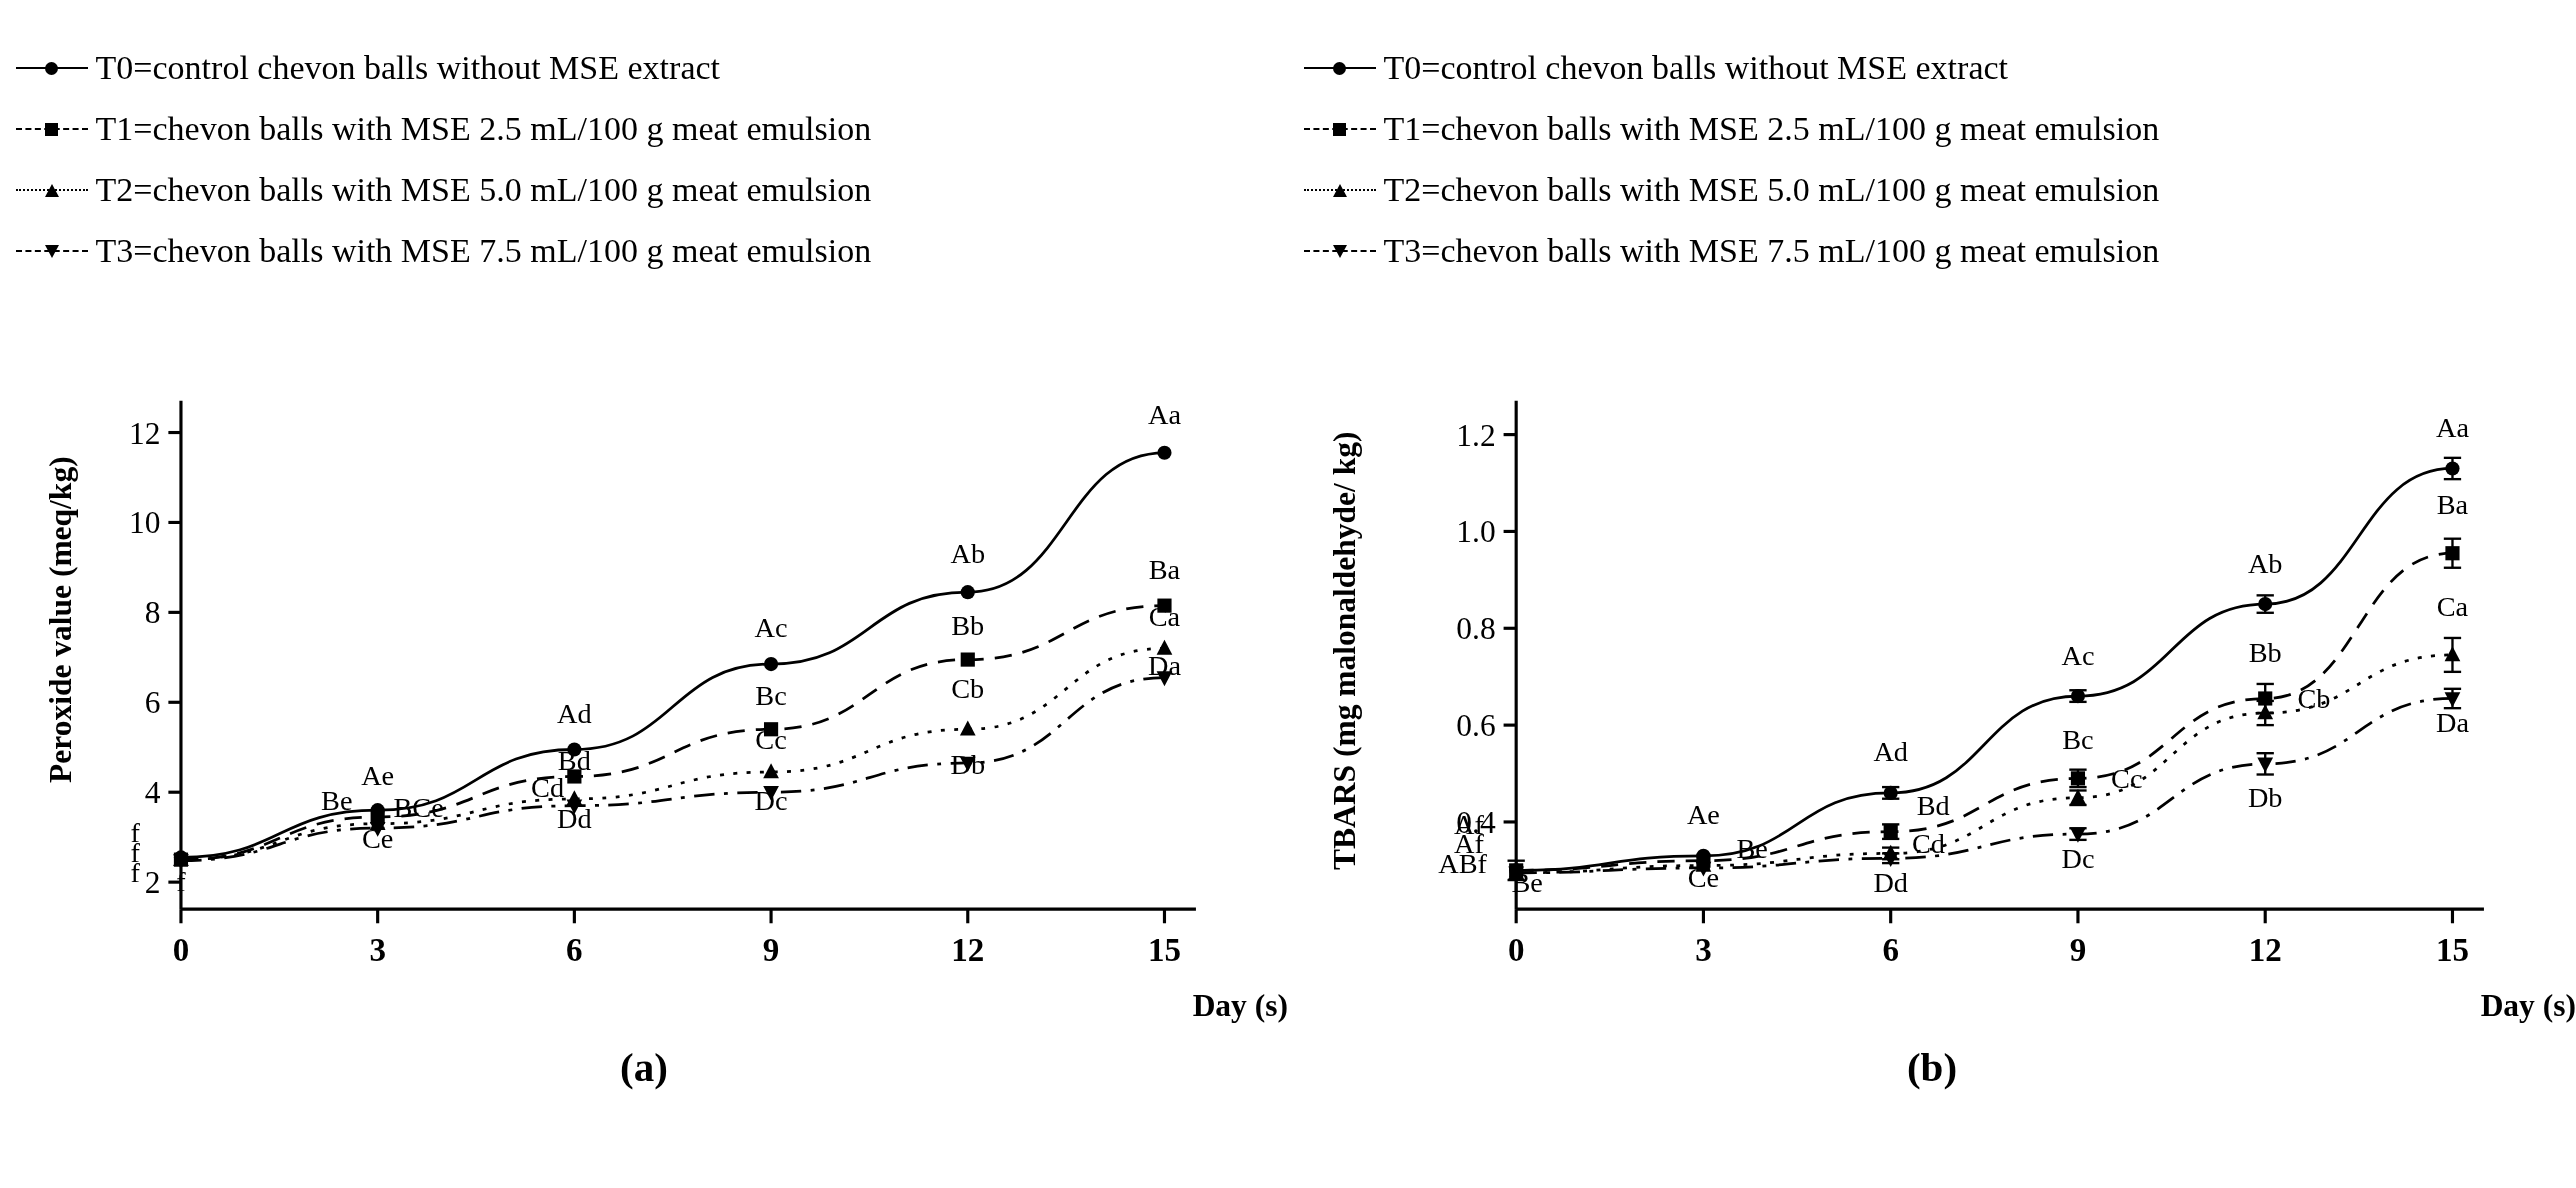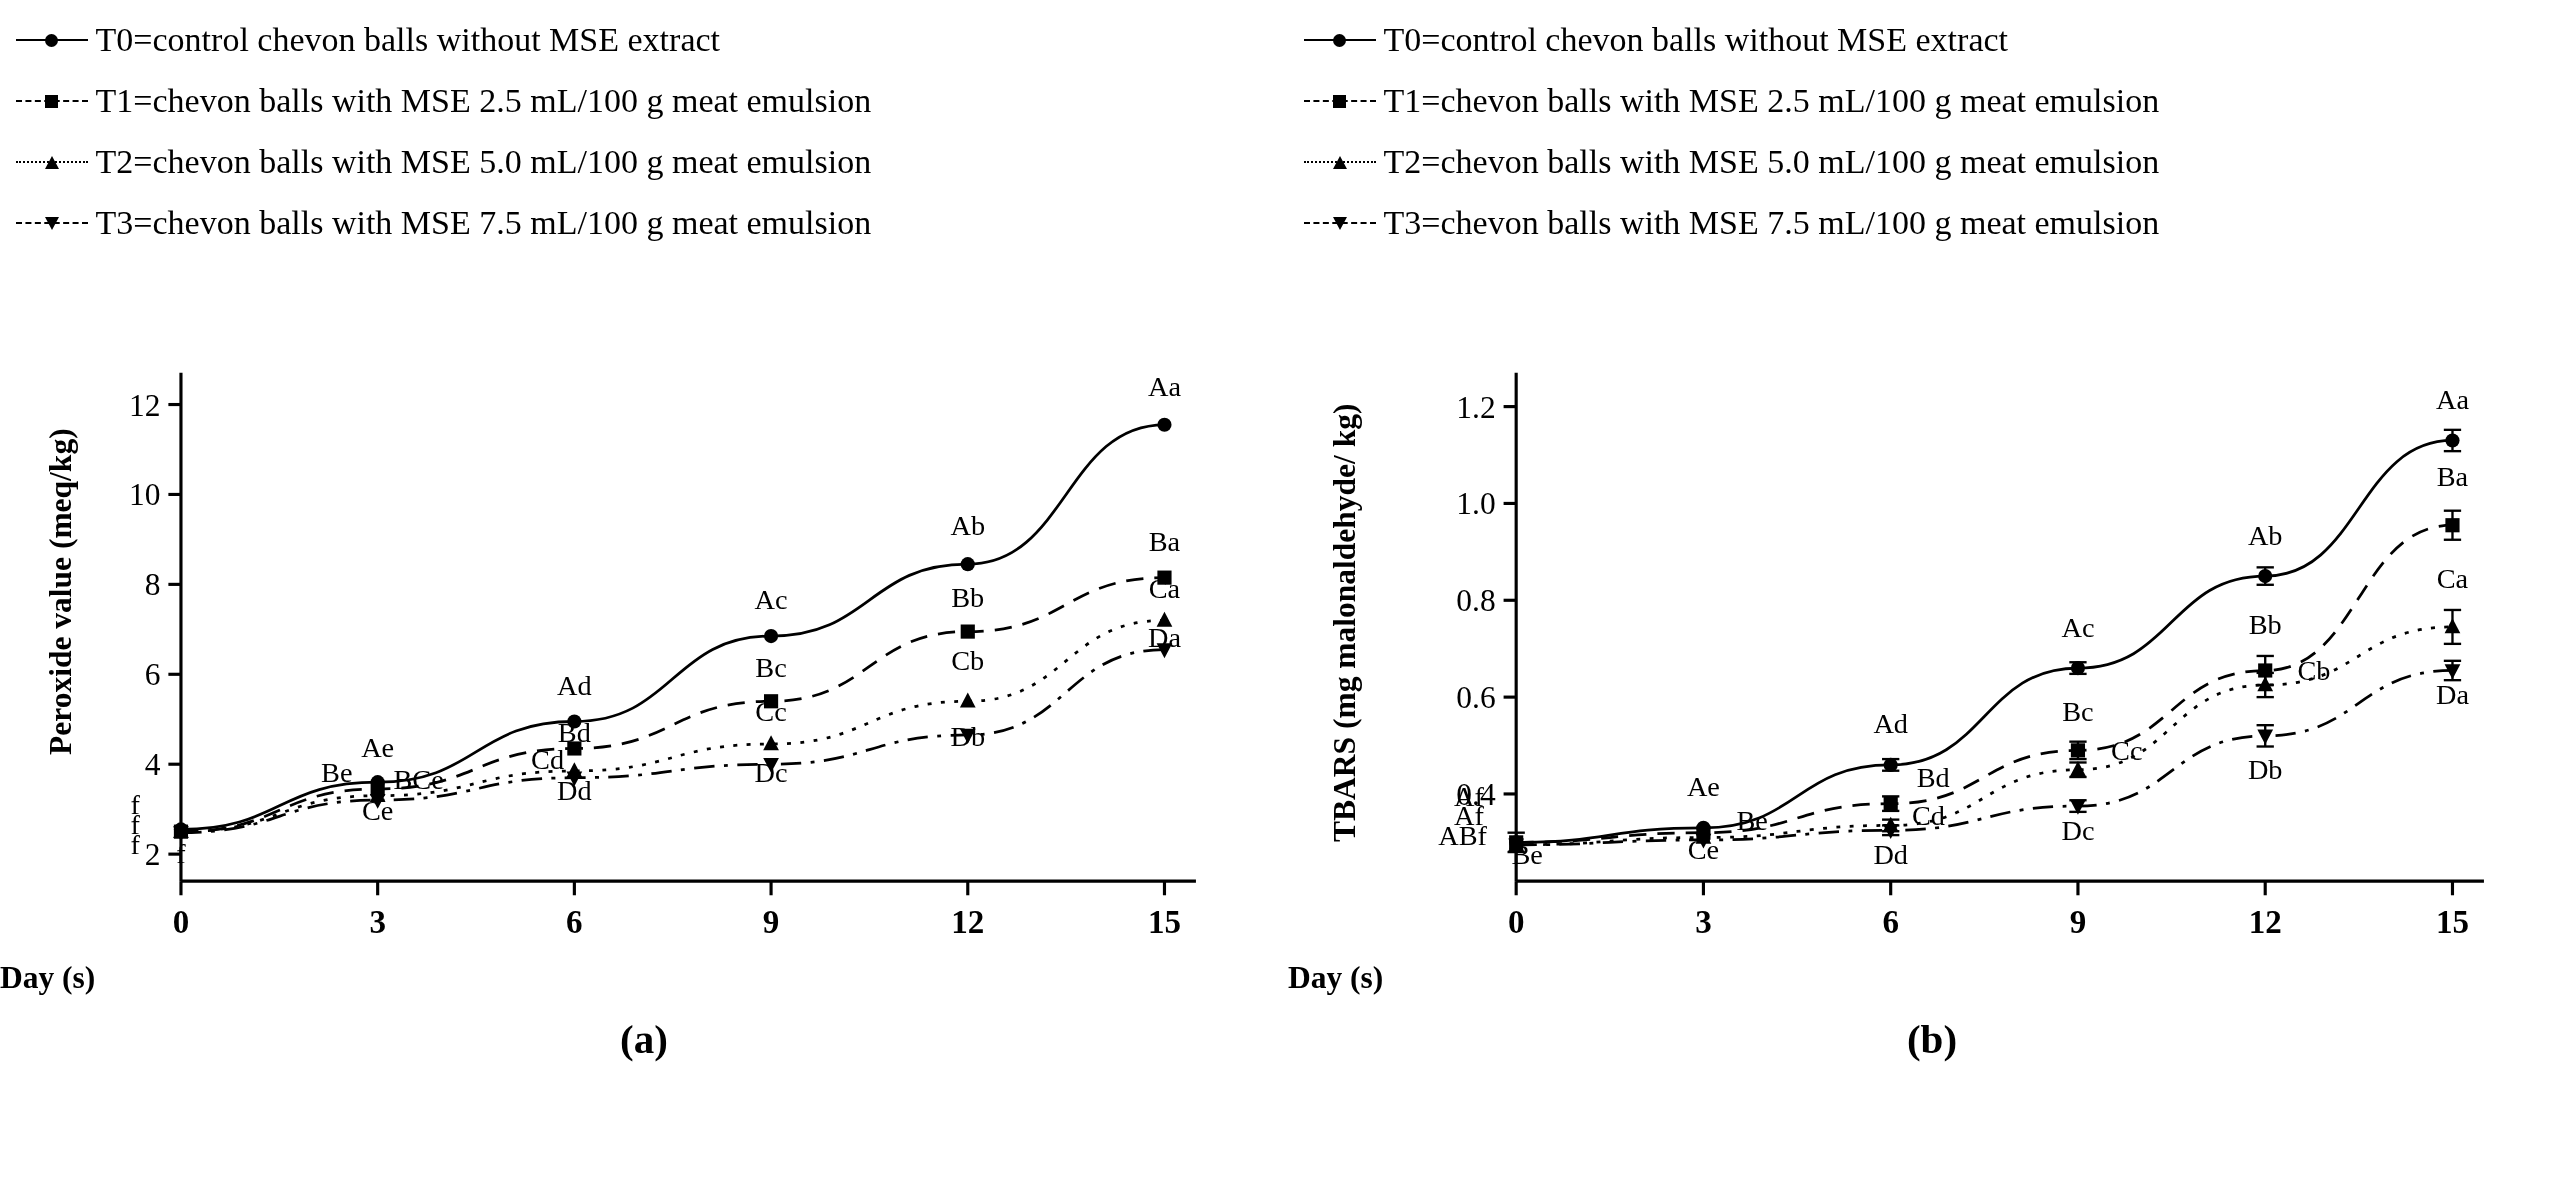--- a/index.html
+++ b/index.html
@@ -11,20 +11,21 @@
     width: 2576px;
     height: 1188px;
     font-family: "Liberation Serif", serif;
     color: #000000;
     overflow: hidden;
   }
   .page {
     position: relative;
     width: 2576px;
     height: 1027px;
+    margin-top: 28px;
   }
   .panel {
     position: absolute;
     top: 0;
     width: 1288px;
     height: 1188px;
   }
   .panel-a { left: 0; }
   .panel-b { left: 1288px; }
 
@@ -114,21 +115,21 @@
   }
   .panel-b .ylabel {
     left: 39px;
     top: 504px;
     transform: rotate(-90deg);
   }
   .xlabel {
     position: absolute;
     font-size: 31.5px;
     font-weight: bold;
-    text-align: left;
+    text-align: right;
     width: 100%;
     top: 622px;
   }
   .panel-caption {
     position: absolute;
     top: 677px;
     width: 100%;
     text-align: center;
     font-size: 41px;
     font-weight: bold;

